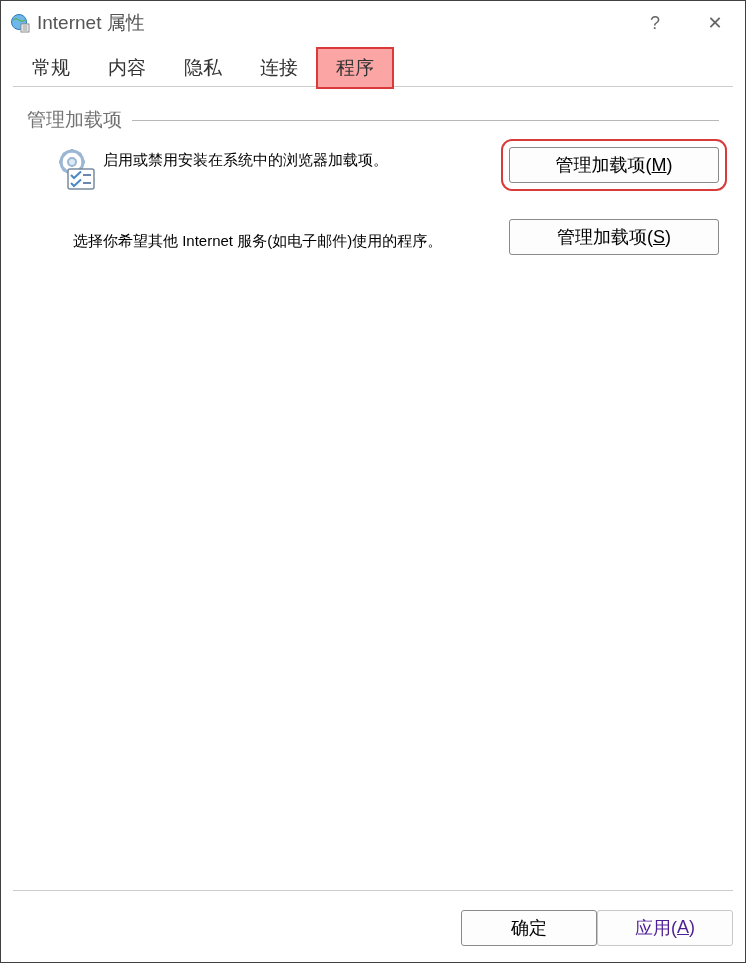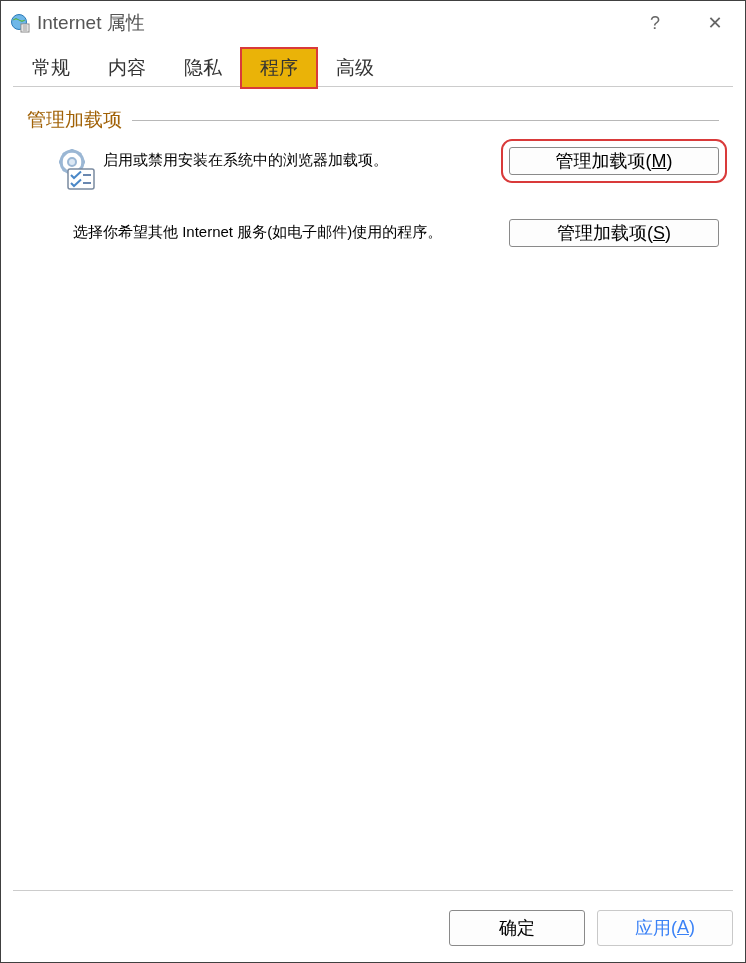--- a/index.html
+++ b/index.html
@@ -63,21 +63,21 @@
     position: relative;
     z-index: 1;
     border: 1px solid transparent;
     border-bottom: none;
     margin-right: 0px;
     background: transparent;
   }
   .tab.active {
     border: 1px solid #ccc;
     border-bottom: 1px solid #fff;
-    background: #eab308;
+    background: #fca5a5;
     margin-bottom: -1px;
   }
   .tab.highlight-red {
     outline: 2px solid #d93a3a;
     outline-offset: -1px;
   }
   
   .body {
     flex: 1;
     border-top: none;
@@ -87,21 +87,21 @@
   }
   .group {
     margin-bottom: 28px;
   }
   .group-header {
     display:flex; align-items:center;
     margin-bottom: 14px;
   }
   .group-title {
     font-size: 19px;
-    color: #a16207;
+    color: #737373;
     padding-right: 10px;
     white-space: nowrap;
   }
   .group-line {
     flex:1; height:1px; background:#b8b8b8;
   }
   .group-body {
     display:flex; align-items:flex-start;
     padding-left: 20px;
   }
@@ -114,47 +114,46 @@
     font-size: 15px;
     line-height: 1.45;
     padding-right: 10px;
     padding-top: 2px;
   }
   .group-btn-col {
     width: 220px; flex-shrink:0;
     display:flex; justify-content:flex-end;
   }
   .win-button {
-    width: 210px; height: 28px;
+    width: 210px; height: 36px;
     border: 1px solid #8a8a8a;
     background: #fdfdfd;
     font-size: 18px;
     font-family: inherit;
     display:flex; align-items:center; justify-content:center;
     border-radius: 3px;
   }
   .win-button .u { text-decoration: underline; }
   .highlight-box-red {
     outline: 2px solid #d93a3a;
     outline-offset: 6px;
   }
   
   .footer {
     height: 62px;
     border-top: 1px solid #ccc;
     margin: 0 12px 10px 12px;
     display:flex; justify-content:flex-end; align-items:center;
     padding-top: 12px;
-    gap: 12px;
   }
   .footer .win-button {
     width: 136px; height: 36px;
   }
   .win-button.disabled {
-    color: #3b82f6;
+    color: #4c1d95;
     border-color: #c9c9c9;
   }
   svg { display:block; }
 </style>
 </head>
 <body>
 
 <div class="window">
 
   <div class="titlebar">
@@ -176,22 +175,22 @@
     <div class="titlebar-btn">
       <span>✕</span>
     </div>
   </div>
 
   <div class="tabs-container">
     <div class="tabs">
       <div class="tab"><span>常规</span></div>
       <div class="tab"><span>内容</span></div>
       <div class="tab"><span>隐私</span></div>
+      <div class="tab"><span>连接</span></div>
       <div class="tab active highlight-red"><span>程序</span></div>
-      <div class="tab"><span>高级</span></div>
     </div>
   </div>
 
   <div class="body">
 
     <div class="group">
       <div class="group-header">
         <span class="group-title">管理加载项</span>
         <span class="group-line"></span>
       </div>
@@ -224,21 +223,21 @@
               <span class="u">M</span>
               <span>)</span>
           </button>
         </div>
       </div>
     </div>
 
     <div class="group">
       <div class="group-body">
         <div class="group-icon"></div>
-        <div class="group-text" style="padding-left:0; margin-left:-30px;">选择你希望其他 Internet 服务(如电子邮件)使用的程序。</div>
+        <div class="group-text" style="padding-left:0; margin-left:-30px;margin-top:9px;">选择你希望其他 Internet 服务(如电子邮件)使用的程序。</div>
         <div class="group-btn-col">
           <button class="win-button">
             <span>管理加载项(</span>
               <span class="u">S</span>
               <span>)</span>
           </button>
         </div>
       </div>
     </div>
 

